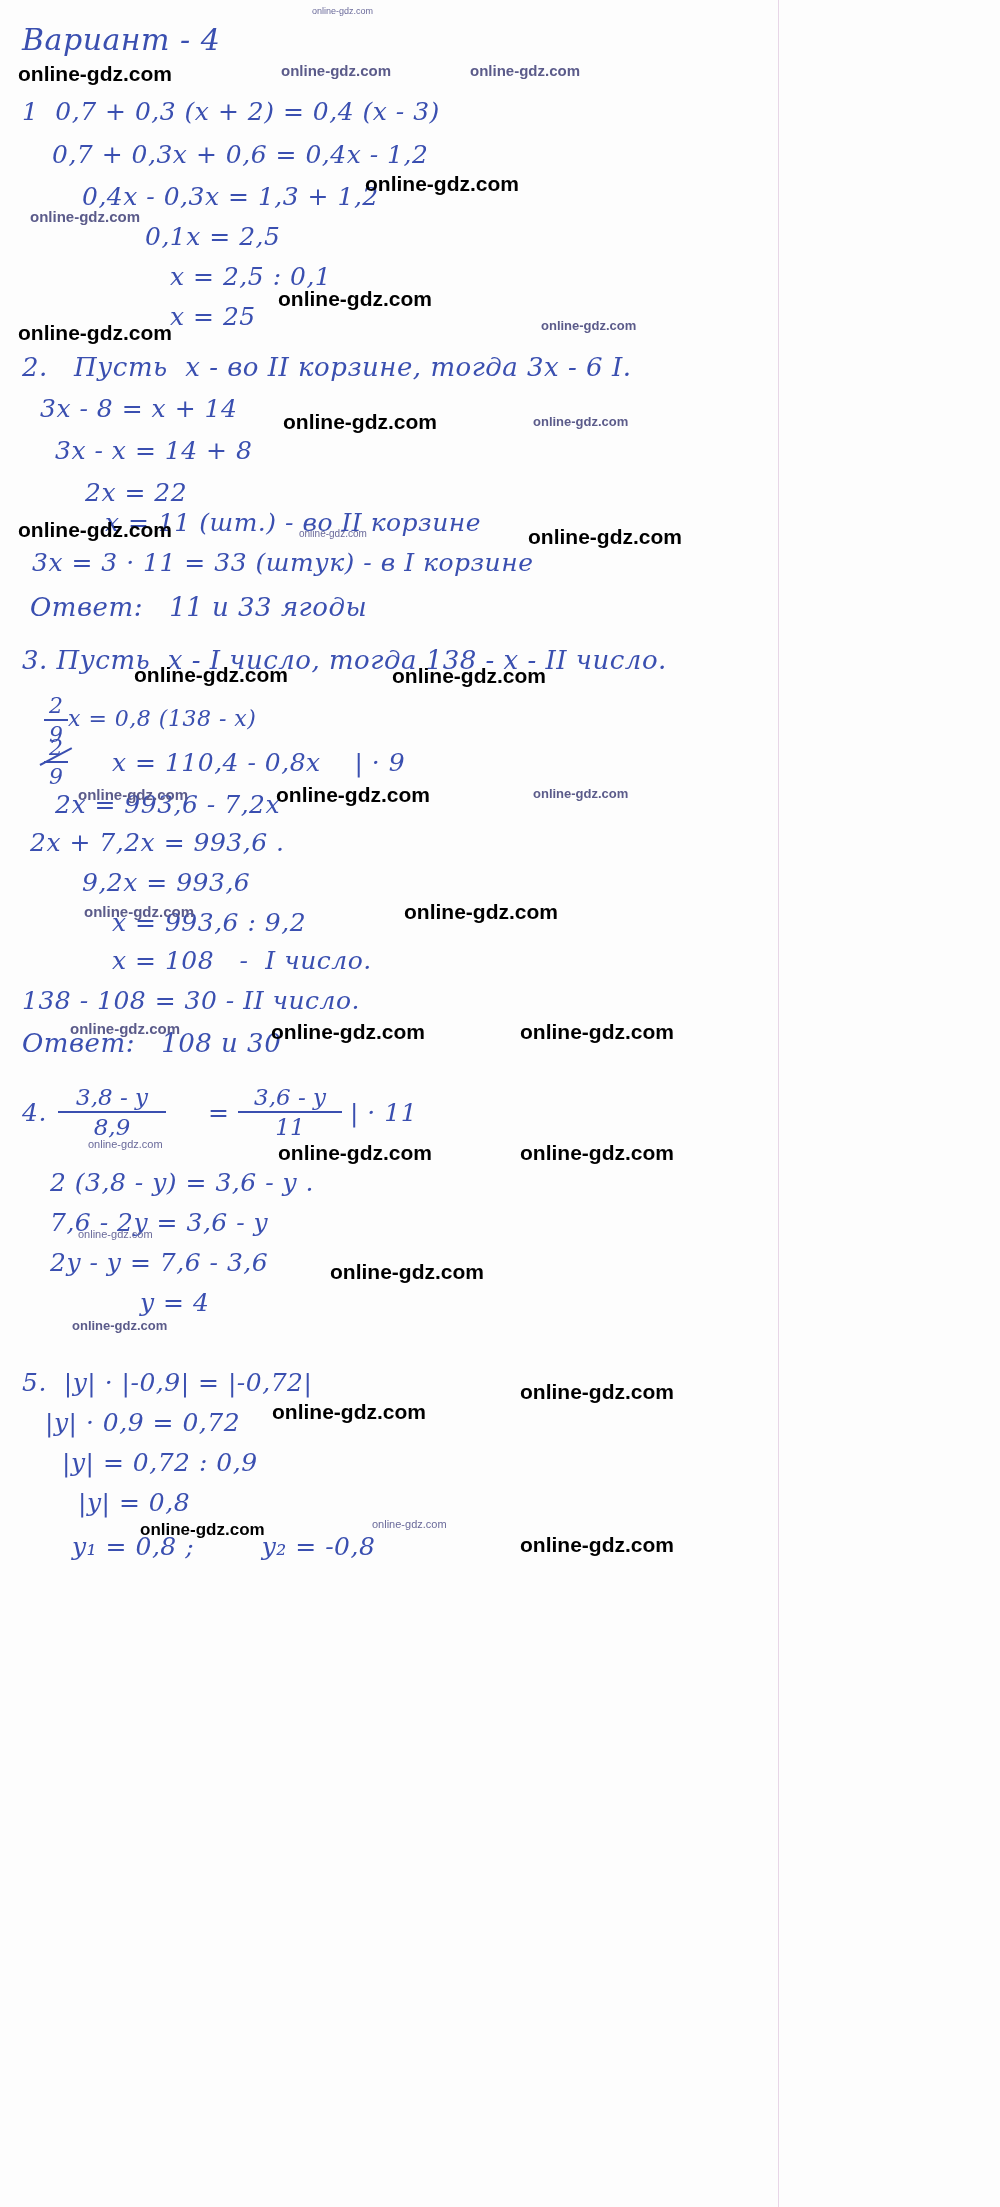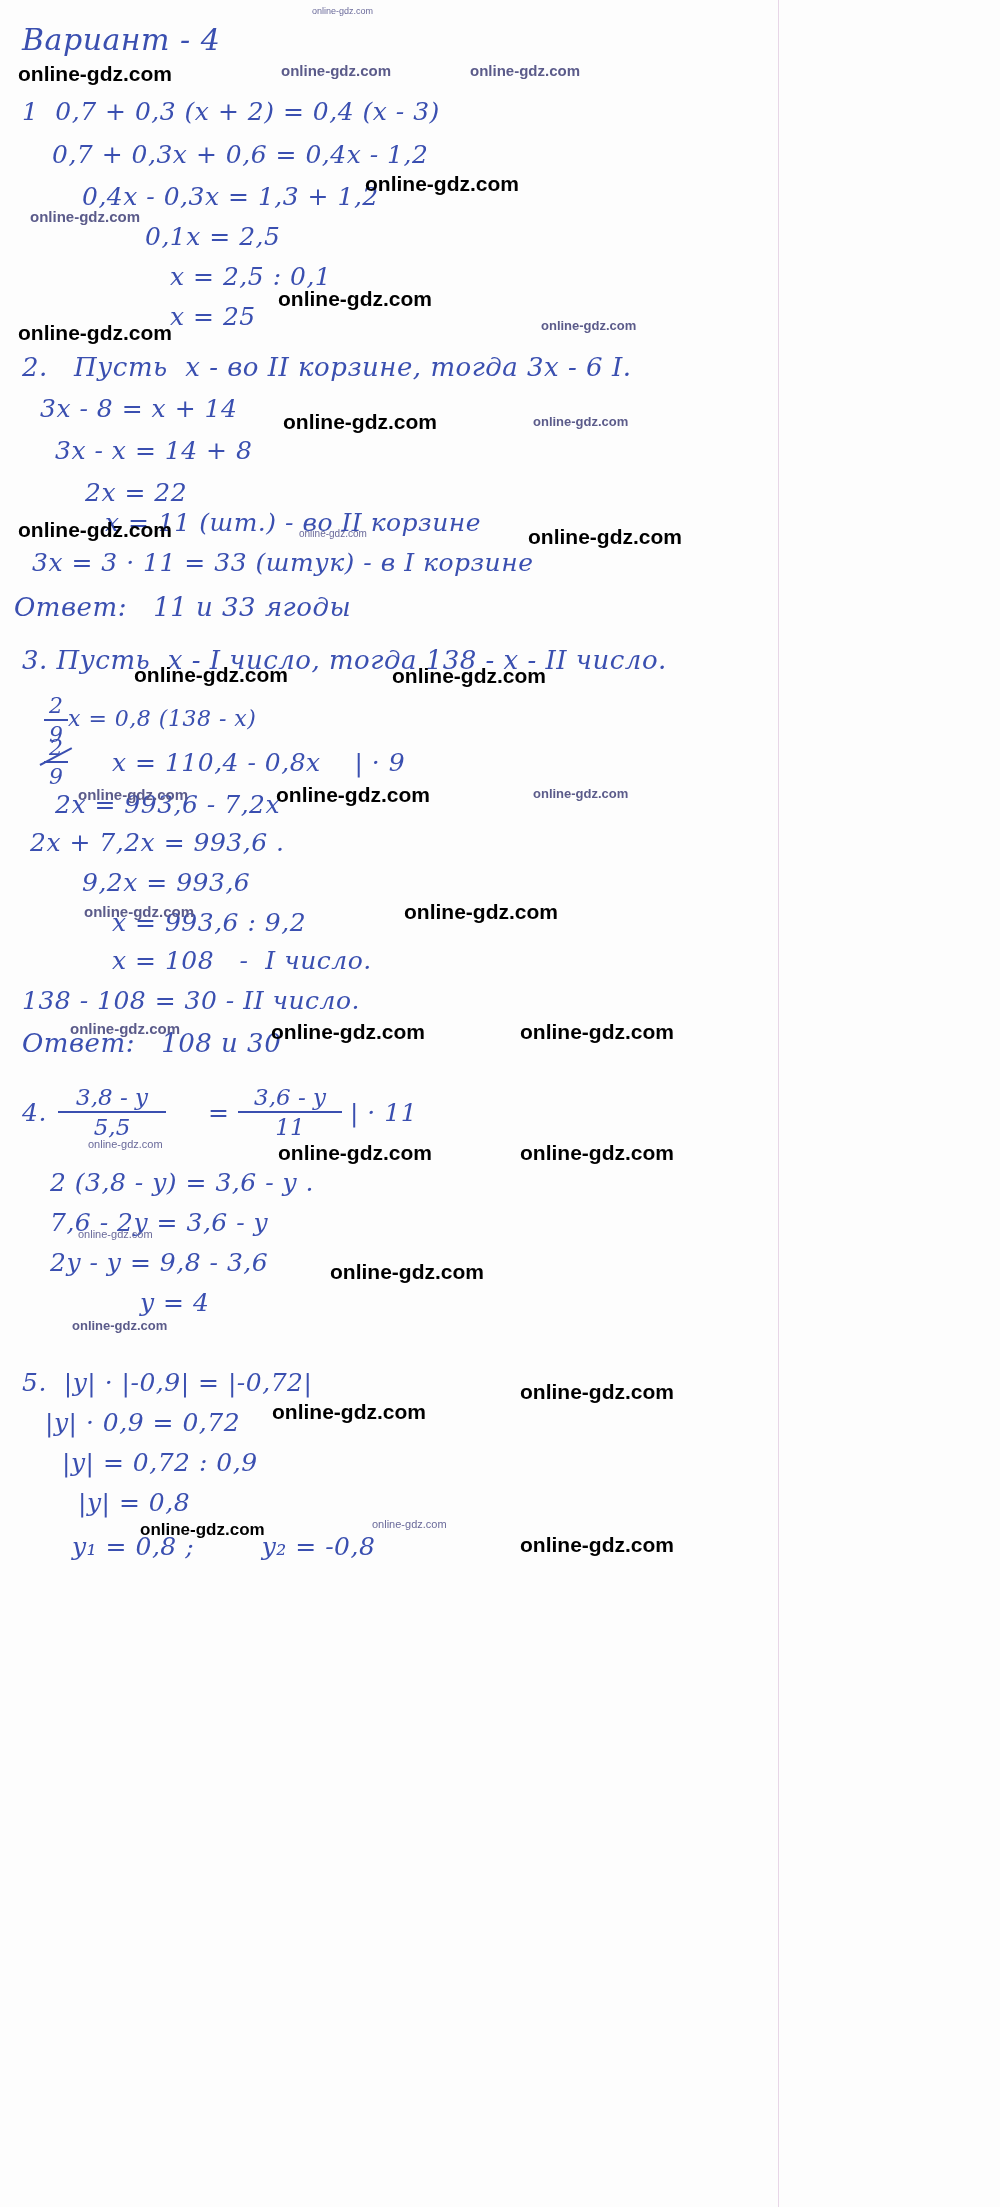--- a/index.html
+++ b/index.html
@@ -97,21 +97,21 @@
       <div class="hw" style="left: 82px; top: 182px; font-size: 25px;">0,4x - 0,3x = 1,3 + 1,2</div>
       <div class="hw" style="left: 145px; top: 222px; font-size: 25px;">0,1x = 2,5</div>
       <div class="hw" style="left: 170px; top: 262px; font-size: 25px;">x = 2,5 : 0,1</div>
       <div class="hw" style="left: 170px; top: 302px; font-size: 25px;">x = 25</div>
       <div class="hw" style="left: 22px; top: 352px; font-size: 26px;">2.   Пусть  x - во II корзине, тогда 3x - 6 I.</div>
       <div class="hw" style="left: 40px; top: 394px; font-size: 25px;">3x - 8 = x + 14</div>
       <div class="hw" style="left: 55px; top: 436px; font-size: 25px;">3x - x = 14 + 8</div>
       <div class="hw" style="left: 85px; top: 478px; font-size: 25px;">2x = 22</div>
       <div class="hw" style="left: 105px; top: 508px; font-size: 25px;">x = 11 (шт.) - во II корзине</div>
       <div class="hw" style="left: 32px; top: 548px; font-size: 25px;">3x = 3 · 11 = 33 (штук) - в I корзине</div>
-      <div class="hw" style="left: 14px; top: 592px; font-size: 26px;">Ответ:   11 и 33 ягоды</div>
+      <div class="hw" style="left: 30px; top: 592px; font-size: 26px;">Ответ:   11 и 33 ягоды</div>
       <div class="hw" style="left: 22px; top: 645px; font-size: 26px;">3. Пусть  x - I число, тогда 138 - x - II число.</div>
       <div class="hw" style="left: 68px; top: 706px; font-size: 22px;">x = 0,8 (138 - x)</div>
       <div class="hw" style="left: 68px; top: 748px; font-size: 25px; margin-left: 44px;">x = 110,4 - 0,8x    | · 9</div>
       <div class="hw" style="left: 55px; top: 790px; font-size: 25px;">2x = 993,6 - 7,2x</div>
       <div class="hw" style="left: 30px; top: 828px; font-size: 25px;">2x + 7,2x = 993,6 .</div>
       <div class="hw" style="left: 82px; top: 868px; font-size: 25px;">9,2x = 993,6</div>
       <div class="hw" style="left: 112px; top: 908px; font-size: 25px;">x = 993,6 : 9,2</div>
       <div class="hw" style="left: 112px; top: 946px; font-size: 25px;">x = 108   -  I число.</div>
       <div class="hw" style="left: 22px; top: 986px; font-size: 25px;">138 - 108 = 30 - II число.</div>
       <div class="hw" style="left: 22px; top: 1028px; font-size: 26px;">Ответ:   108 и 30</div>
@@ -124,26 +124,26 @@
         <span class="num">2</span>
         <span class="bar"></span>
         <span class="den">9</span>
       </div>
       <div class="strike" style="left: 40px; top: 764px; width: 36px; transform: rotate(-28deg);"></div>
       <div class="hw" style="left: 22px; top: 1098px; font-size: 25px;">4.</div>
       <div class="hw" style="left: 208px; top: 1098px; font-size: 25px;">=</div>
       <div class="hw" style="left: 350px; top: 1098px; font-size: 25px;">| · 11</div>
       <div class="hw" style="left: 50px; top: 1168px; font-size: 25px;">2 (3,8 - y) = 3,6 - y .</div>
       <div class="hw" style="left: 50px; top: 1208px; font-size: 25px;">7,6 - 2y = 3,6 - y</div>
-      <div class="hw" style="left: 50px; top: 1248px; font-size: 25px;">2y - y = 9,8 - 3,6</div>
+      <div class="hw" style="left: 50px; top: 1248px; font-size: 25px;">2y - y = 7,6 - 3,6</div>
       <div class="hw" style="left: 140px; top: 1288px; font-size: 25px;">y = 4</div>
       <div class="frac" style="left: 58px; top: 1085px; width: 108px; font-size: 23px;">
         <span class="num">3,8 - y</span>
         <span class="bar"></span>
-        <span class="den">5,5</span>
+        <span class="den">8,9</span>
       </div>
       <div class="frac" style="left: 238px; top: 1085px; width: 104px; font-size: 23px;">
         <span class="num">3,6 - y</span>
         <span class="bar"></span>
         <span class="den">11</span>
       </div>
       <div class="hw" style="left: 22px; top: 1368px; font-size: 25px;">5.  |y| · |-0,9| = |-0,72|</div>
       <div class="hw" style="left: 45px; top: 1408px; font-size: 25px;">|y| · 0,9 = 0,72</div>
       <div class="hw" style="left: 62px; top: 1448px; font-size: 25px;">|y| = 0,72 : 0,9</div>
       <div class="hw" style="left: 78px; top: 1488px; font-size: 25px;">|y| = 0,8</div>

